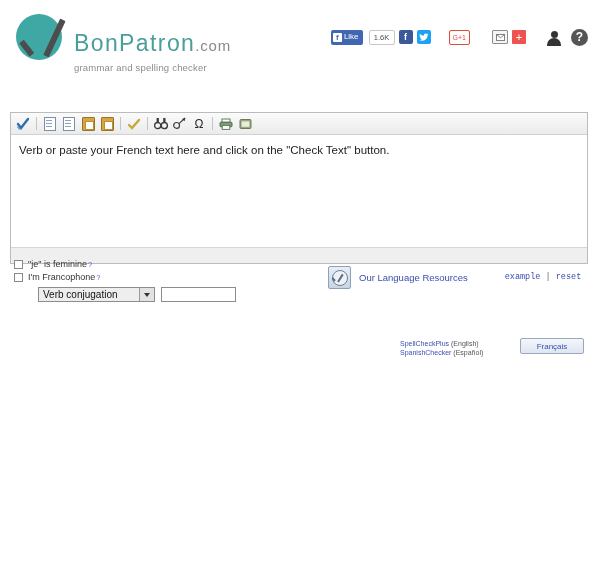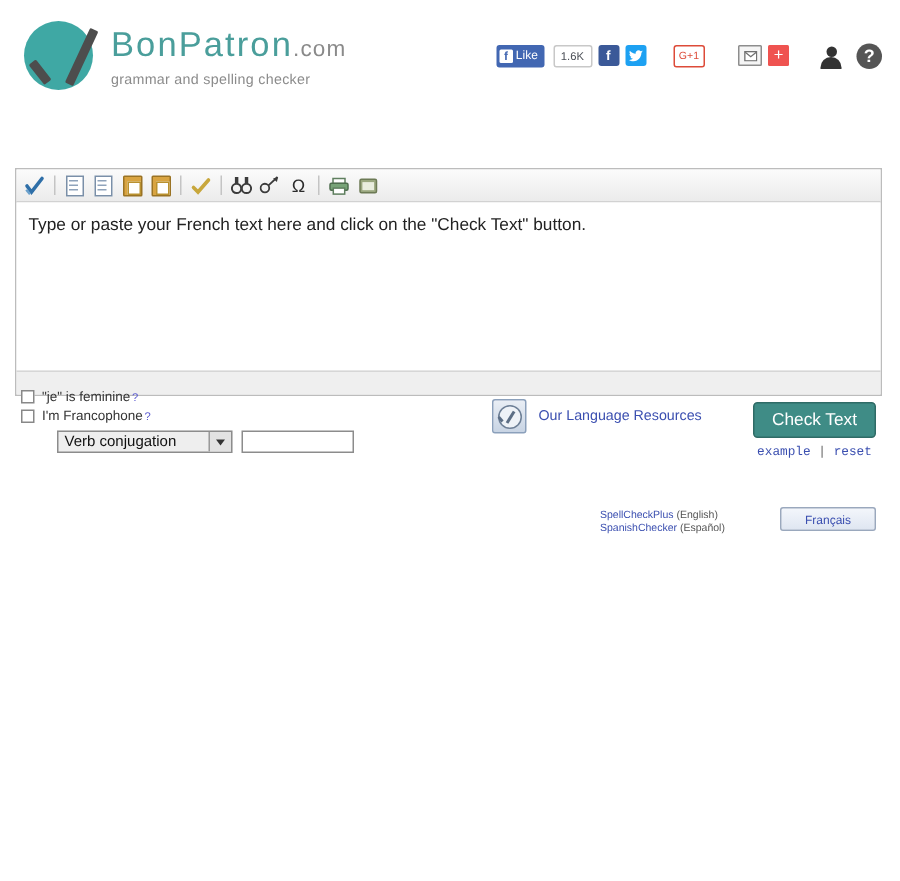--- a/index.html
+++ b/index.html
@@ -64,20 +64,21 @@
   .logo-text-wrap {
     margin-left: 12px;
     padding-top: 4px;
   }
   .logo-title {
     font-size: 23px;
     color: #4a9e9b;
     letter-spacing: 1.4px;
     line-height: 1;
     white-space: nowrap;
+    margin-top: 14px;
   }
   .logo-title .dotcom {
     font-size: 15px;
     color: #8a8a8a;
     letter-spacing: 0.8px;
   }
   .logo-tagline {
     font-size: 9.5px;
     color: #8b8b8b;
     margin-top: 7px;
@@ -608,21 +609,21 @@
       <span class="tb-icon">
         <svg width="13" height="12" viewBox="0 0 13 12" aria-hidden="true">
           <rect x="1" y="1.5" width="11" height="9" rx="1" fill="#9aa77f" stroke="#6c7a55"></rect>
           <rect x="2.6" y="3.4" width="7.8" height="5.4" fill="#e9edde"></rect>
         </svg>
       </span>
     </div>
 
     <div class="editor-body">
       <div class="textarea-area">
-        <div class="ta-text">Type or paste your French text here and click on the "Check Text" button.</div>
+        <div class="ta-text">Verb or paste your French text here and click on the "Check Text" button.</div>
       </div>
     </div>
 
     <div class="statusbar"></div>
   </div>
 
   <div class="options">
     <div class="opt-row">
       <span class="cb"></span>
       <span class="opt-label">"je" is feminine</span>
@@ -648,21 +649,20 @@
     <span class="book-icon">
       <span class="circle">
           <span class="tick"></span>
           <span class="tick2"></span>
         </span>
     </span>
     <span class="res-label">Our Language Resources</span>
   </div>
 
   <div class="check-area">
-    <div class="check-btn">Check Text</div>
     <div class="sub-links">
       <a href="#">example</a>
       <span class="sep-pipe">|</span>
       <a href="#">reset</a>
     </div>
   </div>
 
 
   <div class="footer-links">
     <div class="fl">

